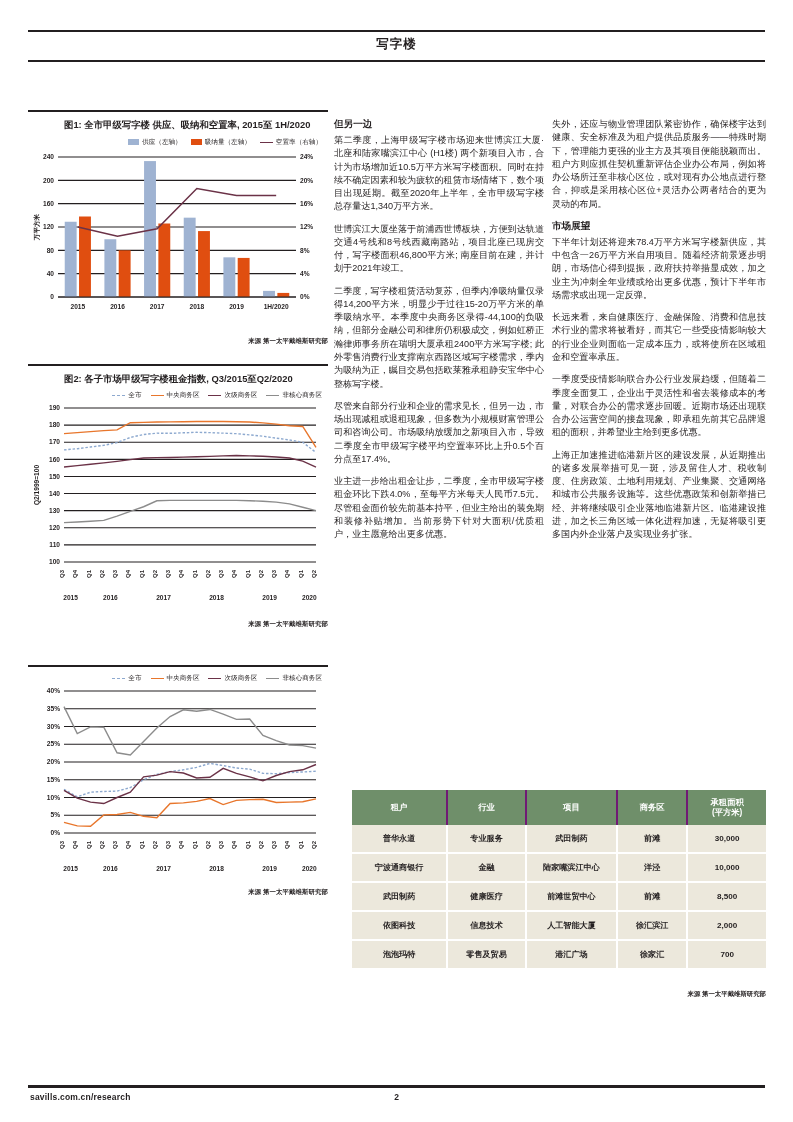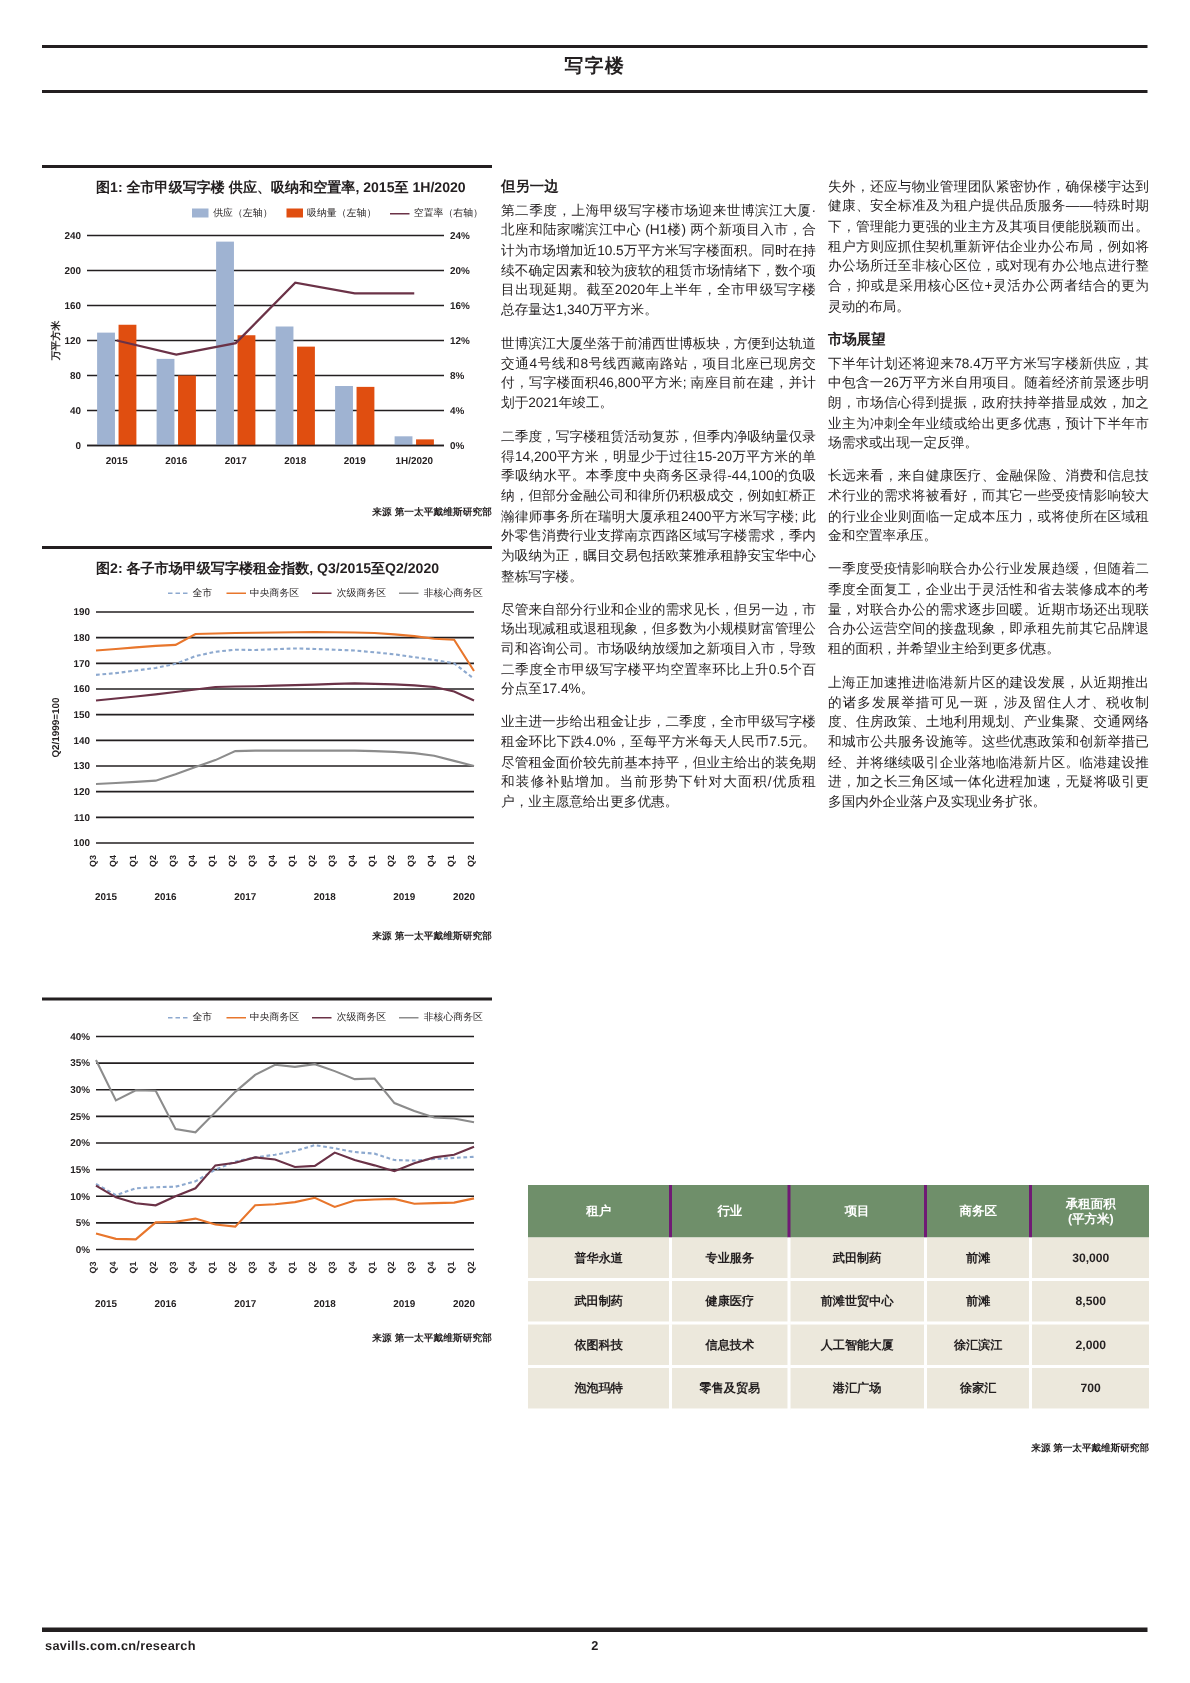--- a/index.html
+++ b/index.html
@@ -337,20 +337,27 @@
       </thead>
       <tbody>
         <tr>
           <td>普华永道</td>
           <td>专业服务</td>
           <td>武田制药</td>
           <td>前滩</td>
           <td>30,000</td>
         </tr>
         <tr>
+          <td>宁波通商银行</td>
+          <td>金融</td>
+          <td>陆家嘴滨江中心</td>
+          <td>洋泾</td>
+          <td>10,000</td>
+        </tr>
+        <tr>
           <td>武田制药</td>
           <td>健康医疗</td>
           <td>前滩世贸中心</td>
           <td>前滩</td>
           <td>8,500</td>
         </tr>
         <tr>
           <td>依图科技</td>
           <td>信息技术</td>
           <td>人工智能大厦</td>

